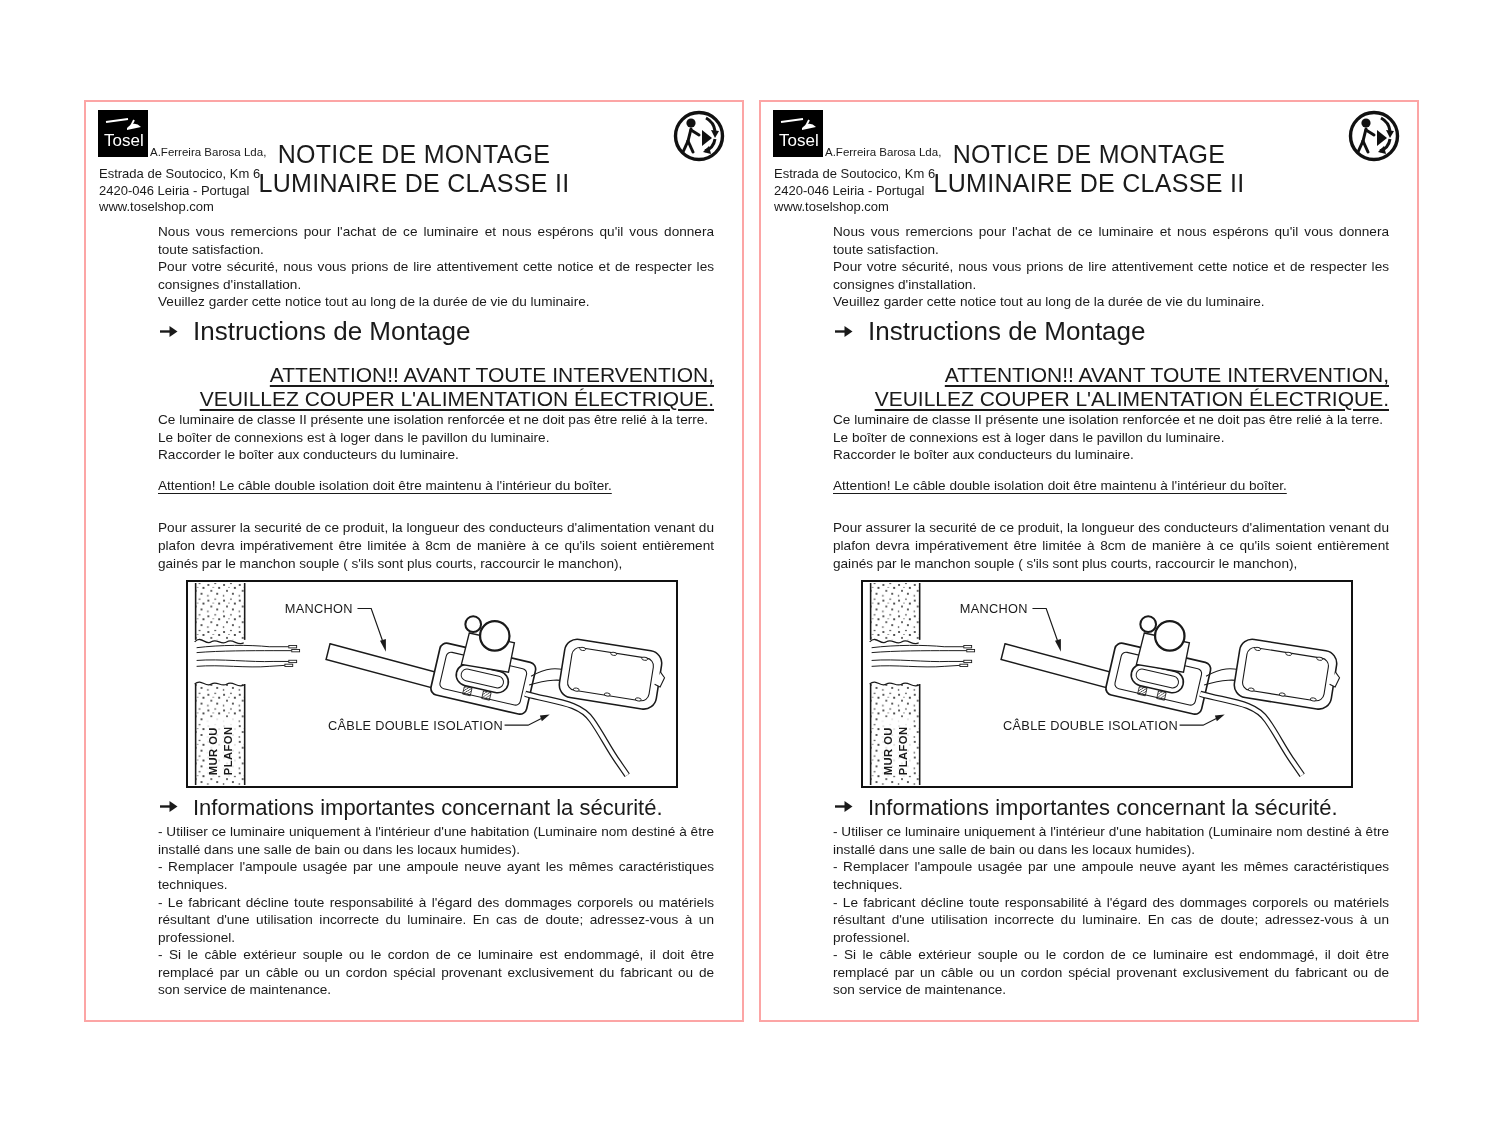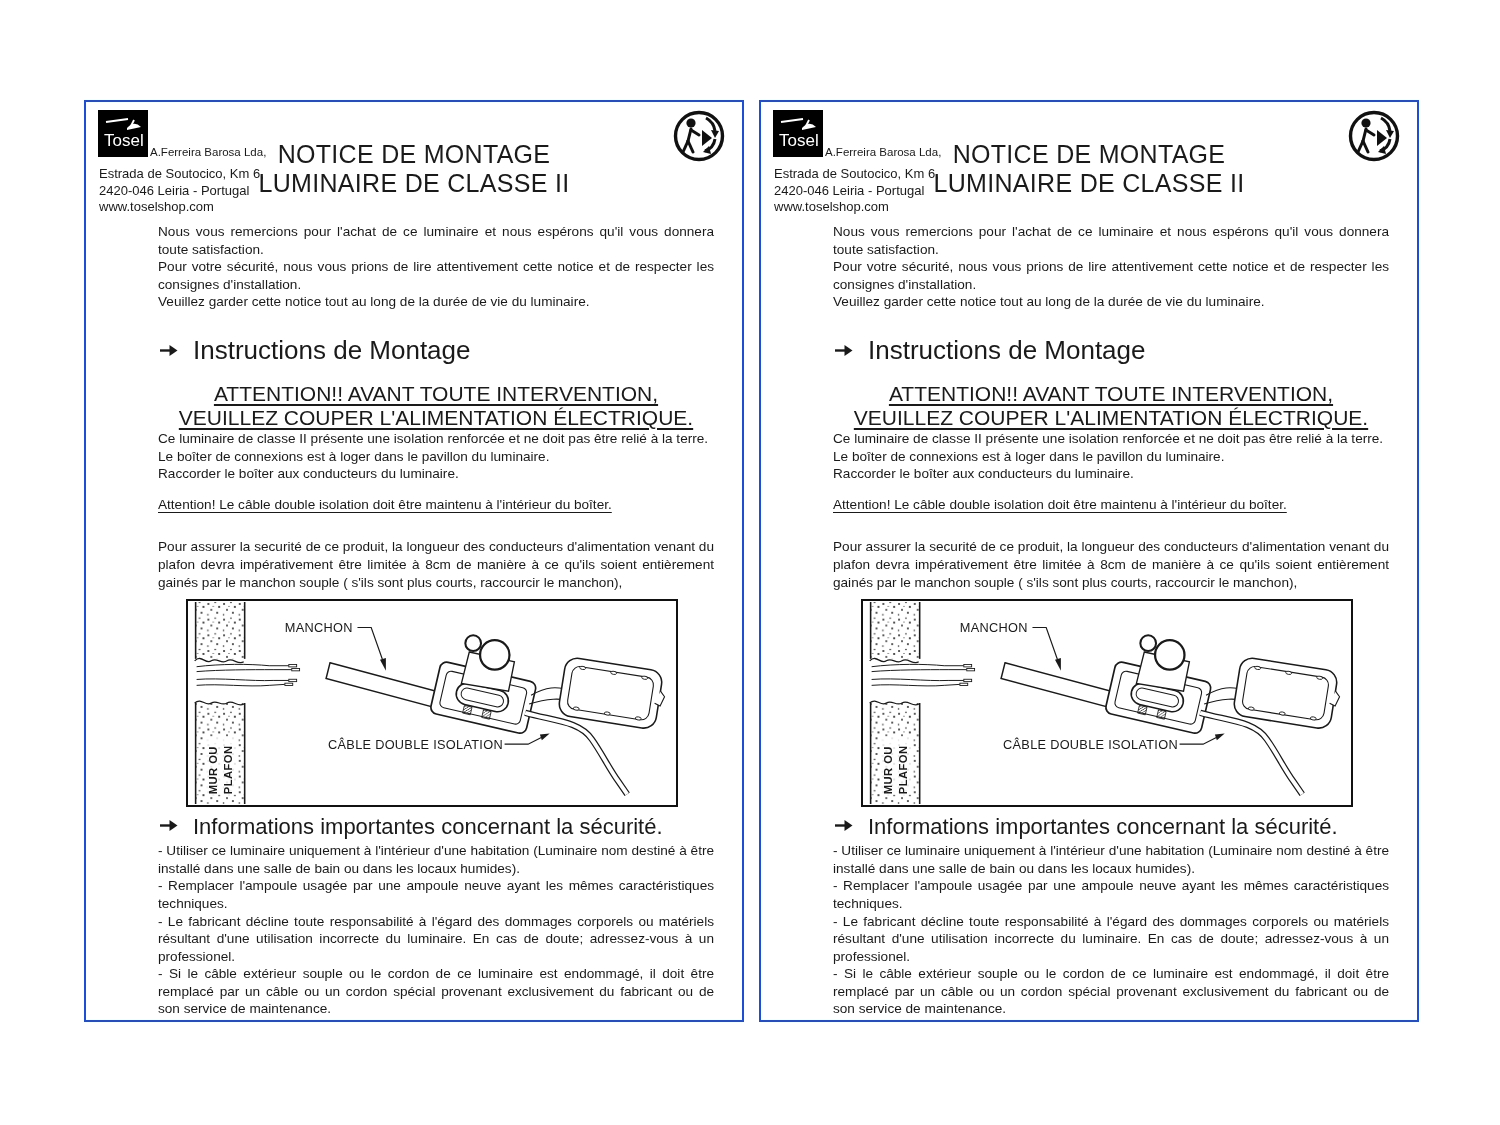--- a/index.html
+++ b/index.html
@@ -5,39 +5,39 @@
   html,body{margin:0;padding:0;}
   body{
     width:1500px;height:1125px;position:relative;
     background:#ffffff;color:#1a1a1a;
     font-family:"Liberation Sans","DejaVu Sans",sans-serif;
     -webkit-font-smoothing:antialiased;
   }
   .page{
     position:absolute;top:100px;left:84px;
     width:656px;height:918px;
-    border:2px solid #1d4ed8;background:#fff;
+    border:2px solid #fca5a5;background:#fff;
     overflow:hidden;
   }
   .page--right{left:759px;}
   
   .hdr{position:relative;height:121px;}
   .logo-sq{position:absolute;left:12px;top:8px;width:50px;height:47px;background:#000;}
   .company{position:absolute;left:64px;top:44px;font-size:11.5px;white-space:nowrap;text-align:right;}
   .addr{position:absolute;left:13px;top:64px;font-size:13px;line-height:16.5px;white-space:nowrap;}
   .title{position:absolute;left:0;right:0;top:38px;text-align:center;
          font-size:25px;line-height:29px;letter-spacing:.3px;}
   .triman{position:absolute;right:15px;top:6px;width:56px;height:56px;}
   
   .bodyc{padding:0 28px 0 72px;font-size:13.6px;line-height:17.6px;}
   .jp{margin:0;text-align:justify;}
-  .h1{margin:24px 0 0 2px;font-size:26px;line-height:30px;white-space:nowrap;}
+  .h1{margin:5px 0 0 2px;font-size:26px;line-height:30px;white-space:nowrap;}
   .h2{margin:5px 0 0 2px;font-size:22px;line-height:30px;white-space:nowrap;}
   .harrow{display:inline-block;vertical-align:2px;margin-right:15px;}
-  .warn{margin-top:17px;text-align:center;font-size:21px;line-height:24px;}
+  .warn{margin-top:17px;text-align:right;font-size:21px;line-height:24px;}
   .warn span{text-decoration:underline;text-underline-offset:3px;}
   .blk{}
   .attn{margin-top:13px;text-decoration:underline;text-underline-offset:3px;}
   .p4{margin-top:25px;}
   .diagram{margin:8px 0 0 28px;width:488px;height:204px;border:2px solid #111;background:#fff;}
   .list{}
   .dlabel{font-family:"Liberation Sans","DejaVu Sans",sans-serif;font-size:13px;letter-spacing:.3px;fill:#1a1a1a;}
   .dlabel-s{font-family:"Liberation Sans","DejaVu Sans",sans-serif;font-size:11.5px;font-weight:bold;letter-spacing:.4px;fill:#1a1a1a;}
 </style>
 </head>

